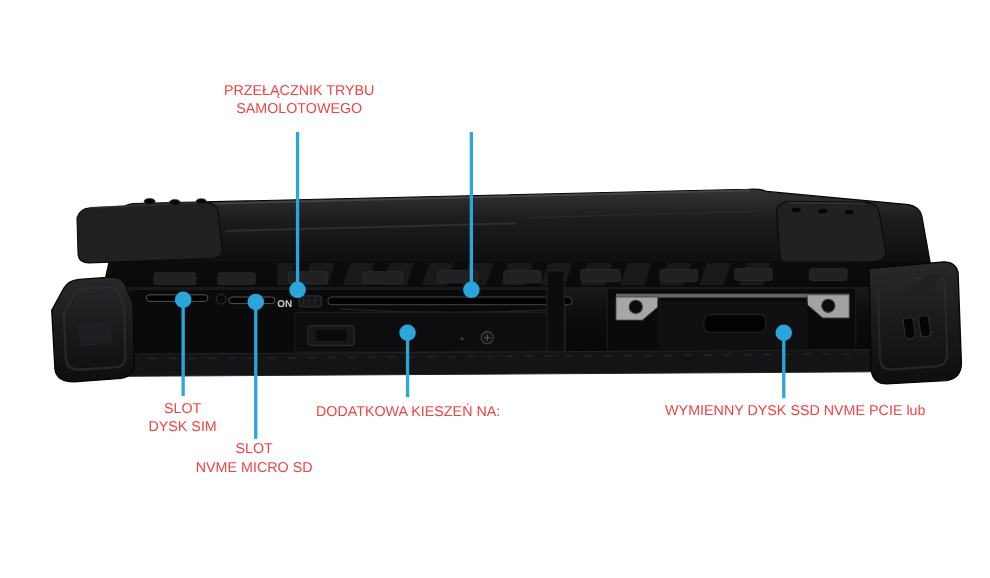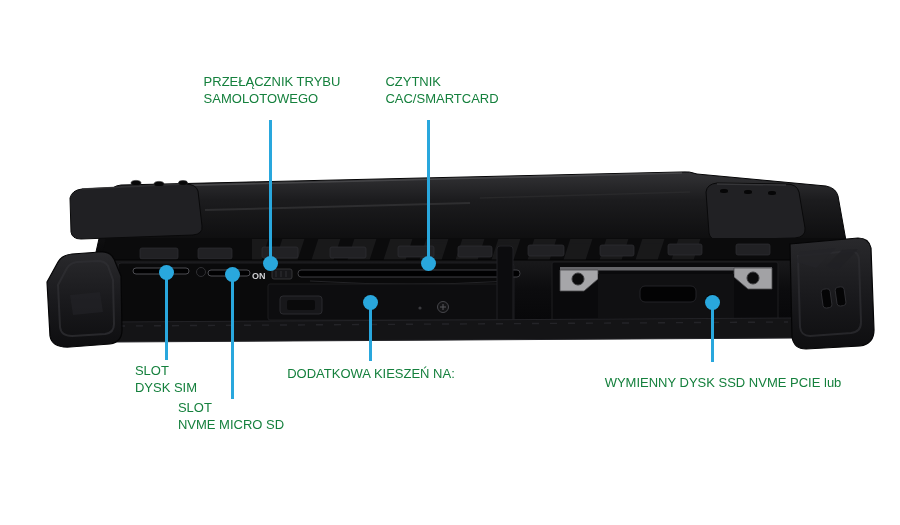--- a/index.html
+++ b/index.html
@@ -1,21 +1,21 @@
 <!DOCTYPE html>
 <html><head>
 <meta charset="utf-8">
 <style>
   html,body{margin:0;padding:0;background:#fff;}
   #stage{position:relative;width:900px;height:525px;background:#fff;overflow:hidden;
          font-family:"Liberation Sans",sans-serif;}
   .callout-line{position:absolute;width:3px;background:#29a7dd;}
   .callout-dot{position:absolute;width:15px;height:15px;border-radius:50%;background:#29a7dd;}
-  .callout-label{position:absolute;transform:translateX(-50%);
-                 color:#15803d;font-size:13px;line-height:16.5px;white-space:nowrap;}
+  .callout-label{position:absolute;transform:translateX(-50%);text-align:center;
+                 color:#ef4444;font-size:13px;line-height:16.5px;white-space:nowrap;}
   .callout-label div{white-space:nowrap;}
   svg{position:absolute;left:0;top:0;}
 </style>
 </head>
 <body>
 
 <div id="stage">
 
   <svg width="900" height="525" viewBox="0 0 900 525">
     <defs>
@@ -157,24 +157,20 @@
     </g>
   </svg>
 
   <div class="callout-label" style="left:272px;top:74px;">
     <div>PRZEŁĄCZNIK TRYBU</div>
     <div>SAMOLOTOWEGO</div>
   </div>
   <div class="callout-line" style="left:268.5px;top:120px;height:143px;"></div>
   <div class="callout-dot" style="left:262.5px;top:255.5px;"></div>
 
-  <div class="callout-label" style="left:442px;top:74px;">
-    <div>CZYTNIK</div>
-    <div>CAC/SMARTCARD</div>
-  </div>
   <div class="callout-line" style="left:426.5px;top:120px;height:143px;"></div>
   <div class="callout-dot" style="left:420.5px;top:255.5px;"></div>
 
   <div class="callout-dot" style="left:158.5px;top:264.5px;"></div>
   <div class="callout-line" style="left:164.5px;top:272px;height:88px;"></div>
   <div class="callout-label" style="left:166px;top:363px;">
     <div>SLOT</div>
     <div>DYSK SIM</div>
   </div>
 
@@ -186,17 +182,17 @@
   </div>
 
   <div class="callout-dot" style="left:362.5px;top:294.5px;"></div>
   <div class="callout-line" style="left:368.5px;top:302px;height:59px;"></div>
   <div class="callout-label" style="left:371px;top:366px;">
     <div>DODATKOWA KIESZEŃ NA:</div>
   </div>
 
   <div class="callout-dot" style="left:704.5px;top:294.5px;"></div>
   <div class="callout-line" style="left:710.5px;top:302px;height:60px;"></div>
-  <div class="callout-label" style="left:723px;top:375px;">
+  <div class="callout-label" style="left:723px;top:365px;">
     <div>WYMIENNY DYSK SSD NVME PCIE lub</div>
   </div>
 
 </div>
 
 </body></html>

